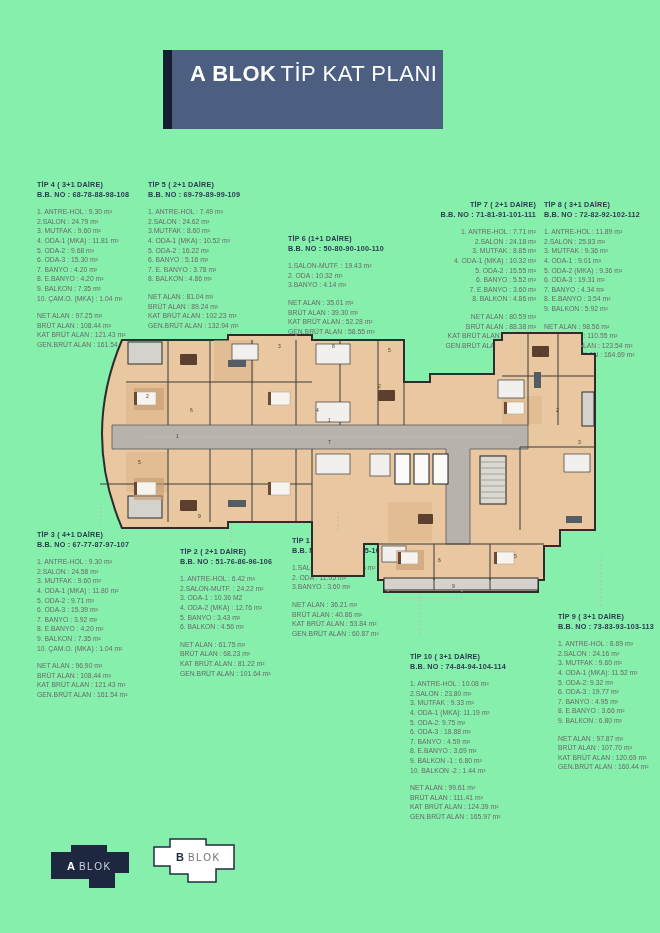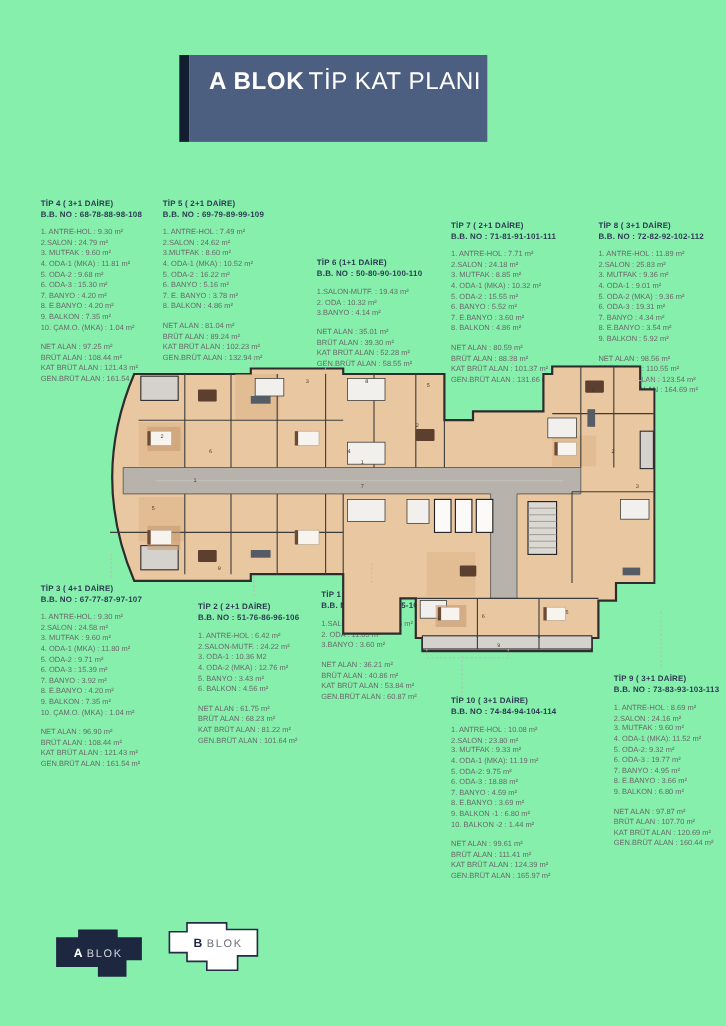--- a/index.html
+++ b/index.html
@@ -17,26 +17,26 @@
 
   
   .unit{position:absolute;width:126px;color:var(--text,#6a6a6a);}
   .u-title{font-size:7.2px;font-weight:bold;color:var(--title,#2c3a52);line-height:9.6px;letter-spacing:.2px;}
   .u-rooms{margin-top:8px;}
   .u-totals{margin-top:8px;}
   .u-line{font-size:6.8px;line-height:9.6px;white-space:nowrap;}
   .u-tip4 {left:37px; top:180px;}
   .u-tip5 {left:148px;top:180px;}
   .u-tip6 {left:288px;top:234px;}
-  .u-tip7 {left:410px;top:200px;}
+  .u-tip7 {left:410px;top:200px;text-align:right;}
   .u-tip8 {left:544px;top:200px;width:114px;}
   .u-tip3 {left:37px; top:530px;}
   .u-tip2 {left:180px;top:547px;}
   .u-tip1 {left:292px;top:536px;}
-  .u-tip10{left:410px;top:632px;}
+  .u-tip10{left:410px;top:652px;}
   .u-tip9 {left:558px;top:612px;width:120px;}
 
   
   .plan{position:absolute;left:82px;top:332px;width:514px;height:262px;}
   .fp{fill:var(--plan_tan,#e9c7a0);stroke:#2d2d2d;stroke-width:2;}
   .corr{fill:var(--corridor,#b7b3ac);stroke:#4a4a4a;stroke-width:.7;}
   .div{stroke:#3b3b3b;stroke-width:1;}
   .balc{fill:#d5d2cd;stroke:#2d2d2d;stroke-width:1;}
   .bath{fill:#f2f0ec;stroke:#3a3a3a;stroke-width:.7;}
   .lift{fill:#fbfaf8;stroke:#1f1f1f;stroke-width:1;}

